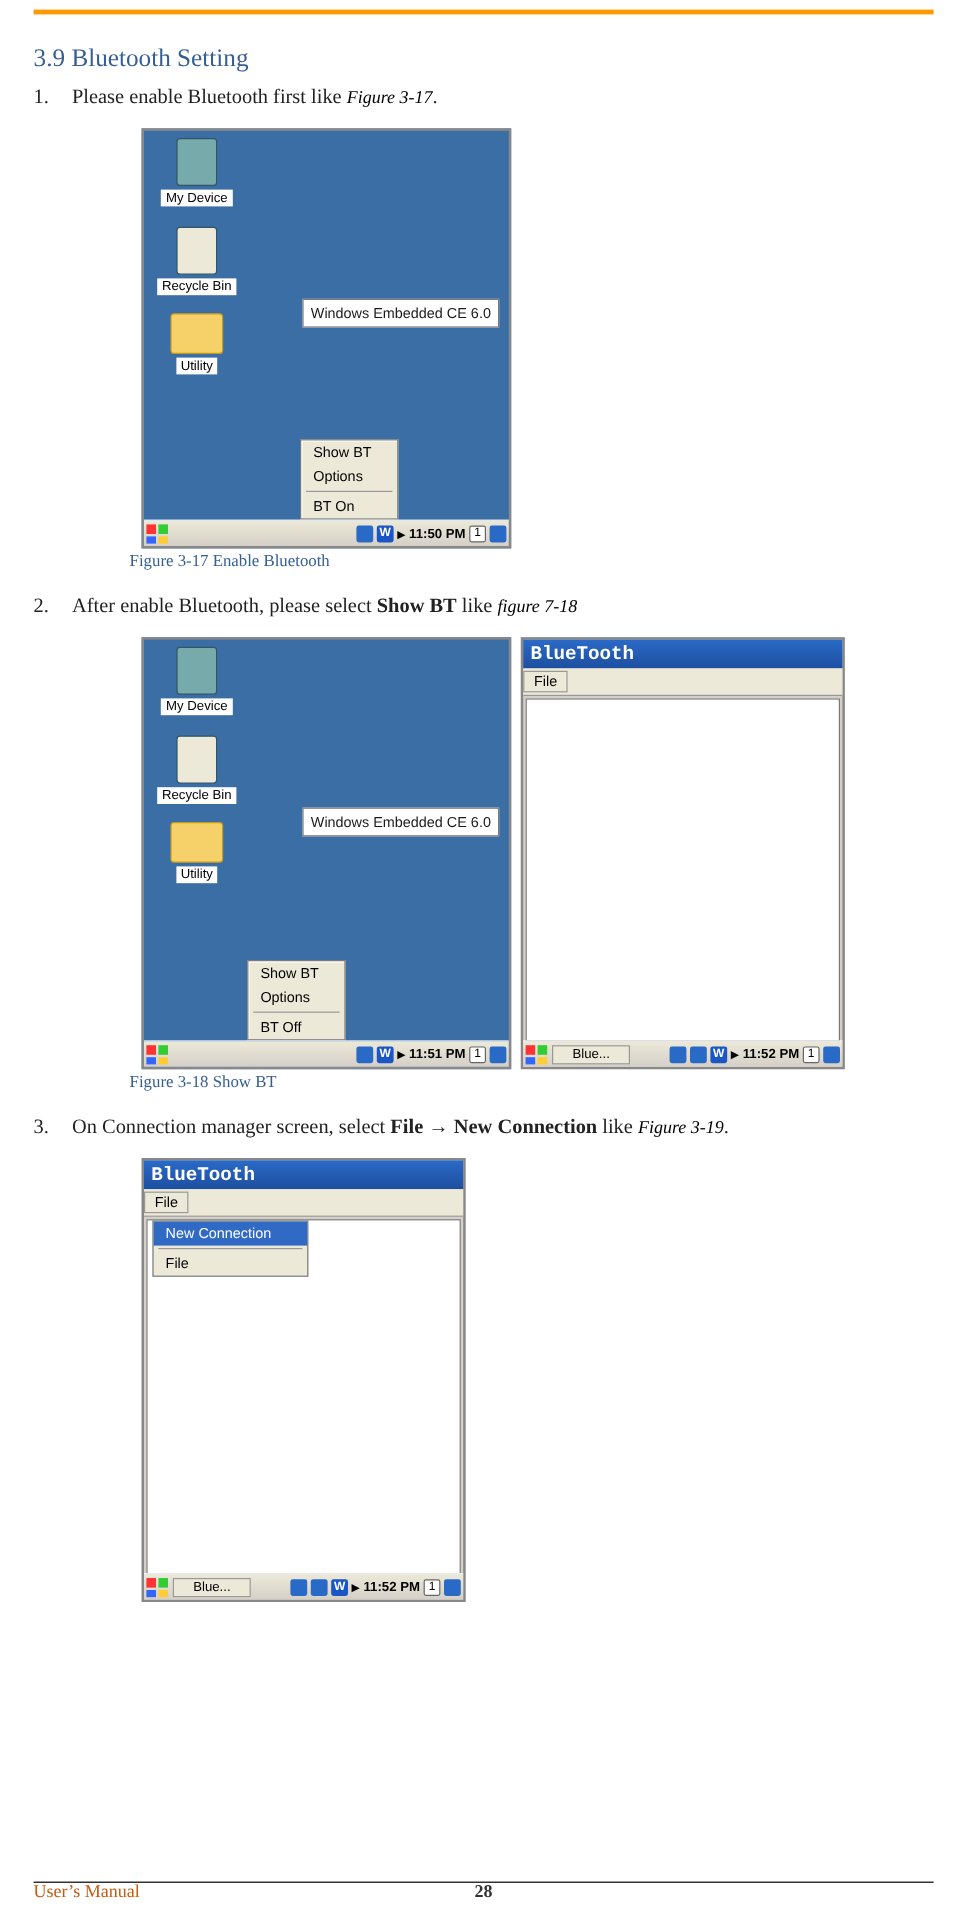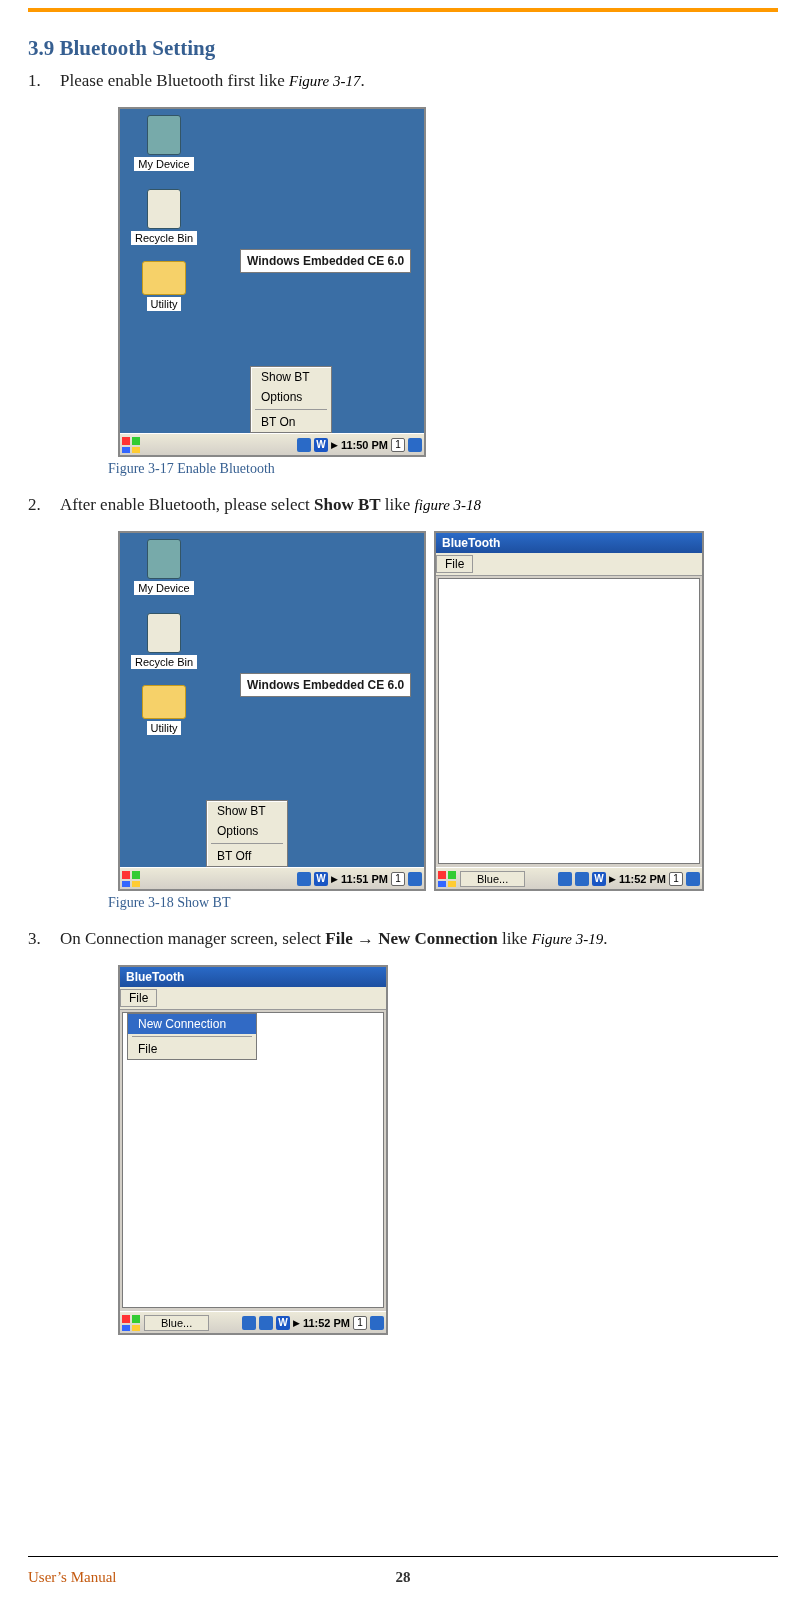--- a/index.html
+++ b/index.html
@@ -12,21 +12,21 @@
     padding: 0 28px;
   }
   .top-rule {
     height: 4px;
     background: #ff9900;
     margin: 8px 0 24px 0;
   }
   .section-heading {
     color: #365f91;
     font-size: 21px;
-    font-weight: bold;
+    font-weight: normal;
     margin-bottom: 10px;
   }
   .step {
     font-size: 17px;
     color: #222;
     margin: 6px 0 8px 0;
     display: flex;
   }
   .step-num {
     width: 32px;
@@ -72,26 +72,25 @@
     background: #7aa;
     border: 1px solid #356;
     border-radius: 3px;
   }
   .desk-icon .glyph.bin { background:#ece9d8; }
   .desk-icon .glyph.folder { background:#f6d169; border-color:#c79b1a; width:44px; height:34px; }
   .desk-icon .lbl {
     background:#fff; color:#000; font-size:11px; padding:1px 4px; display:inline-block;
   }
   .splash {
-    position:absolute; left:120px; top:140px;
+    position:absolute; left:132px; top:140px;
     background:#fff; color:#1a1a1a;
     font-size:12px; padding:4px 6px;
     border:1px solid #7a7a7a;
     white-space:nowrap;
-    font-weight:bold;
   }
   .ctx-menu {
     position:absolute; background:#ece9d8; color:#000;
     border:1px solid #7a7a7a; font-size:12px;
     box-shadow:1px 1px 0 #fff inset;
   }
   .ctx-menu .mi { padding:3px 16px 3px 10px; white-space:nowrap; }
   .ctx-menu .sep { height:1px; background:#999; margin:2px 4px; }
 
   .taskbar {
@@ -117,22 +116,23 @@
   .taskbar .clock { font-weight:bold; }
   .taskbar .ico { width:14px; height:14px; background:#2a6ac7; border-radius:2px; }
   .taskbar .ico.w { background:#1a56c4; color:#fff; text-align:center; font-weight:bold; font-size:10px; line-height:14px; }
   .taskbar .ico.box { background:#fff; border:1px solid #666; color:#000; text-align:center; font-size:10px; line-height:12px; }
   .taskbar .ico.stack { background:#2a6ac7; }
   .taskbar .arrow { font-size:9px; }
 
   
   .bt-title {
     background: linear-gradient(#2a6ac7,#1d4fa0);
-    color:#fff; font-weight:bold; font-size:12px;
+    color:#fff; font-weight:bold; font-size:16px;
     padding:3px 6px;
+    font-family:Liberation Mono, monospace;
   }
   .bt-menu {
     background:#ece9d8; padding:2px 0; border-bottom:1px solid #999;
   }
   .bt-menu .m {
     display:inline-block; padding:1px 8px; border:1px solid transparent;
     font-size:12px; color:#000;
   }
   .bt-menu .m.boxed { border:1px solid #999; background:#ece9d8; }
   .bt-body {
@@ -146,21 +146,21 @@
   }
   .drop .di { padding:3px 10px; }
   .drop .di.sel { background:#316ac5; color:#fff; }
   .drop .dsep { height:1px; background:#999; margin:2px 4px; }
 
   
   .page-footer {
     position:absolute; left:28px; right:28px; bottom:18px;
     border-top:1px solid #000;
     display:flex; justify-content:space-between;
-    font-size:15px; padding-top:12px;
+    font-size:15px; padding-top:0;
   }
   .page-footer .left { color:#c45a10; font-family:"Times New Roman",serif; }
   .page-footer .center { position:absolute; left:50%; transform:translateX(-50%); color:#333;font-weight:bold; }
 </style>
 </head>
 <body>
 
 <div class="top-rule"></div>
 
 <div class="section-heading">3.9  Bluetooth Setting</div>
@@ -207,21 +207,21 @@
         <div class="ico stack"></div>
       </div>
     </div>
   </div>
 </div>
 <div class="caption">Figure 3-17 Enable Bluetooth</div>
 
 <div class="step">
   <span class="step-num">2.</span>
   <span class="step-text">
-    <span>After enable Bluetooth, please select </span><span class="bold">Show BT</span><span>  like </span><span class="fig-ref">figure 3-18</span>
+    <span>After enable Bluetooth, please select </span><span class="bold">Show BT</span><span>  like </span><span class="fig-ref">figure 7-18</span>
   </span>
 </div>
 
 <div class="shot-row">
   <div class="device tall2">
     <div class="desk-icon" style="top:6px;">
       <div class="glyph"></div>
       <span class="lbl">My Device</span>
     </div>
     <div class="desk-icon" style="top:80px;">

